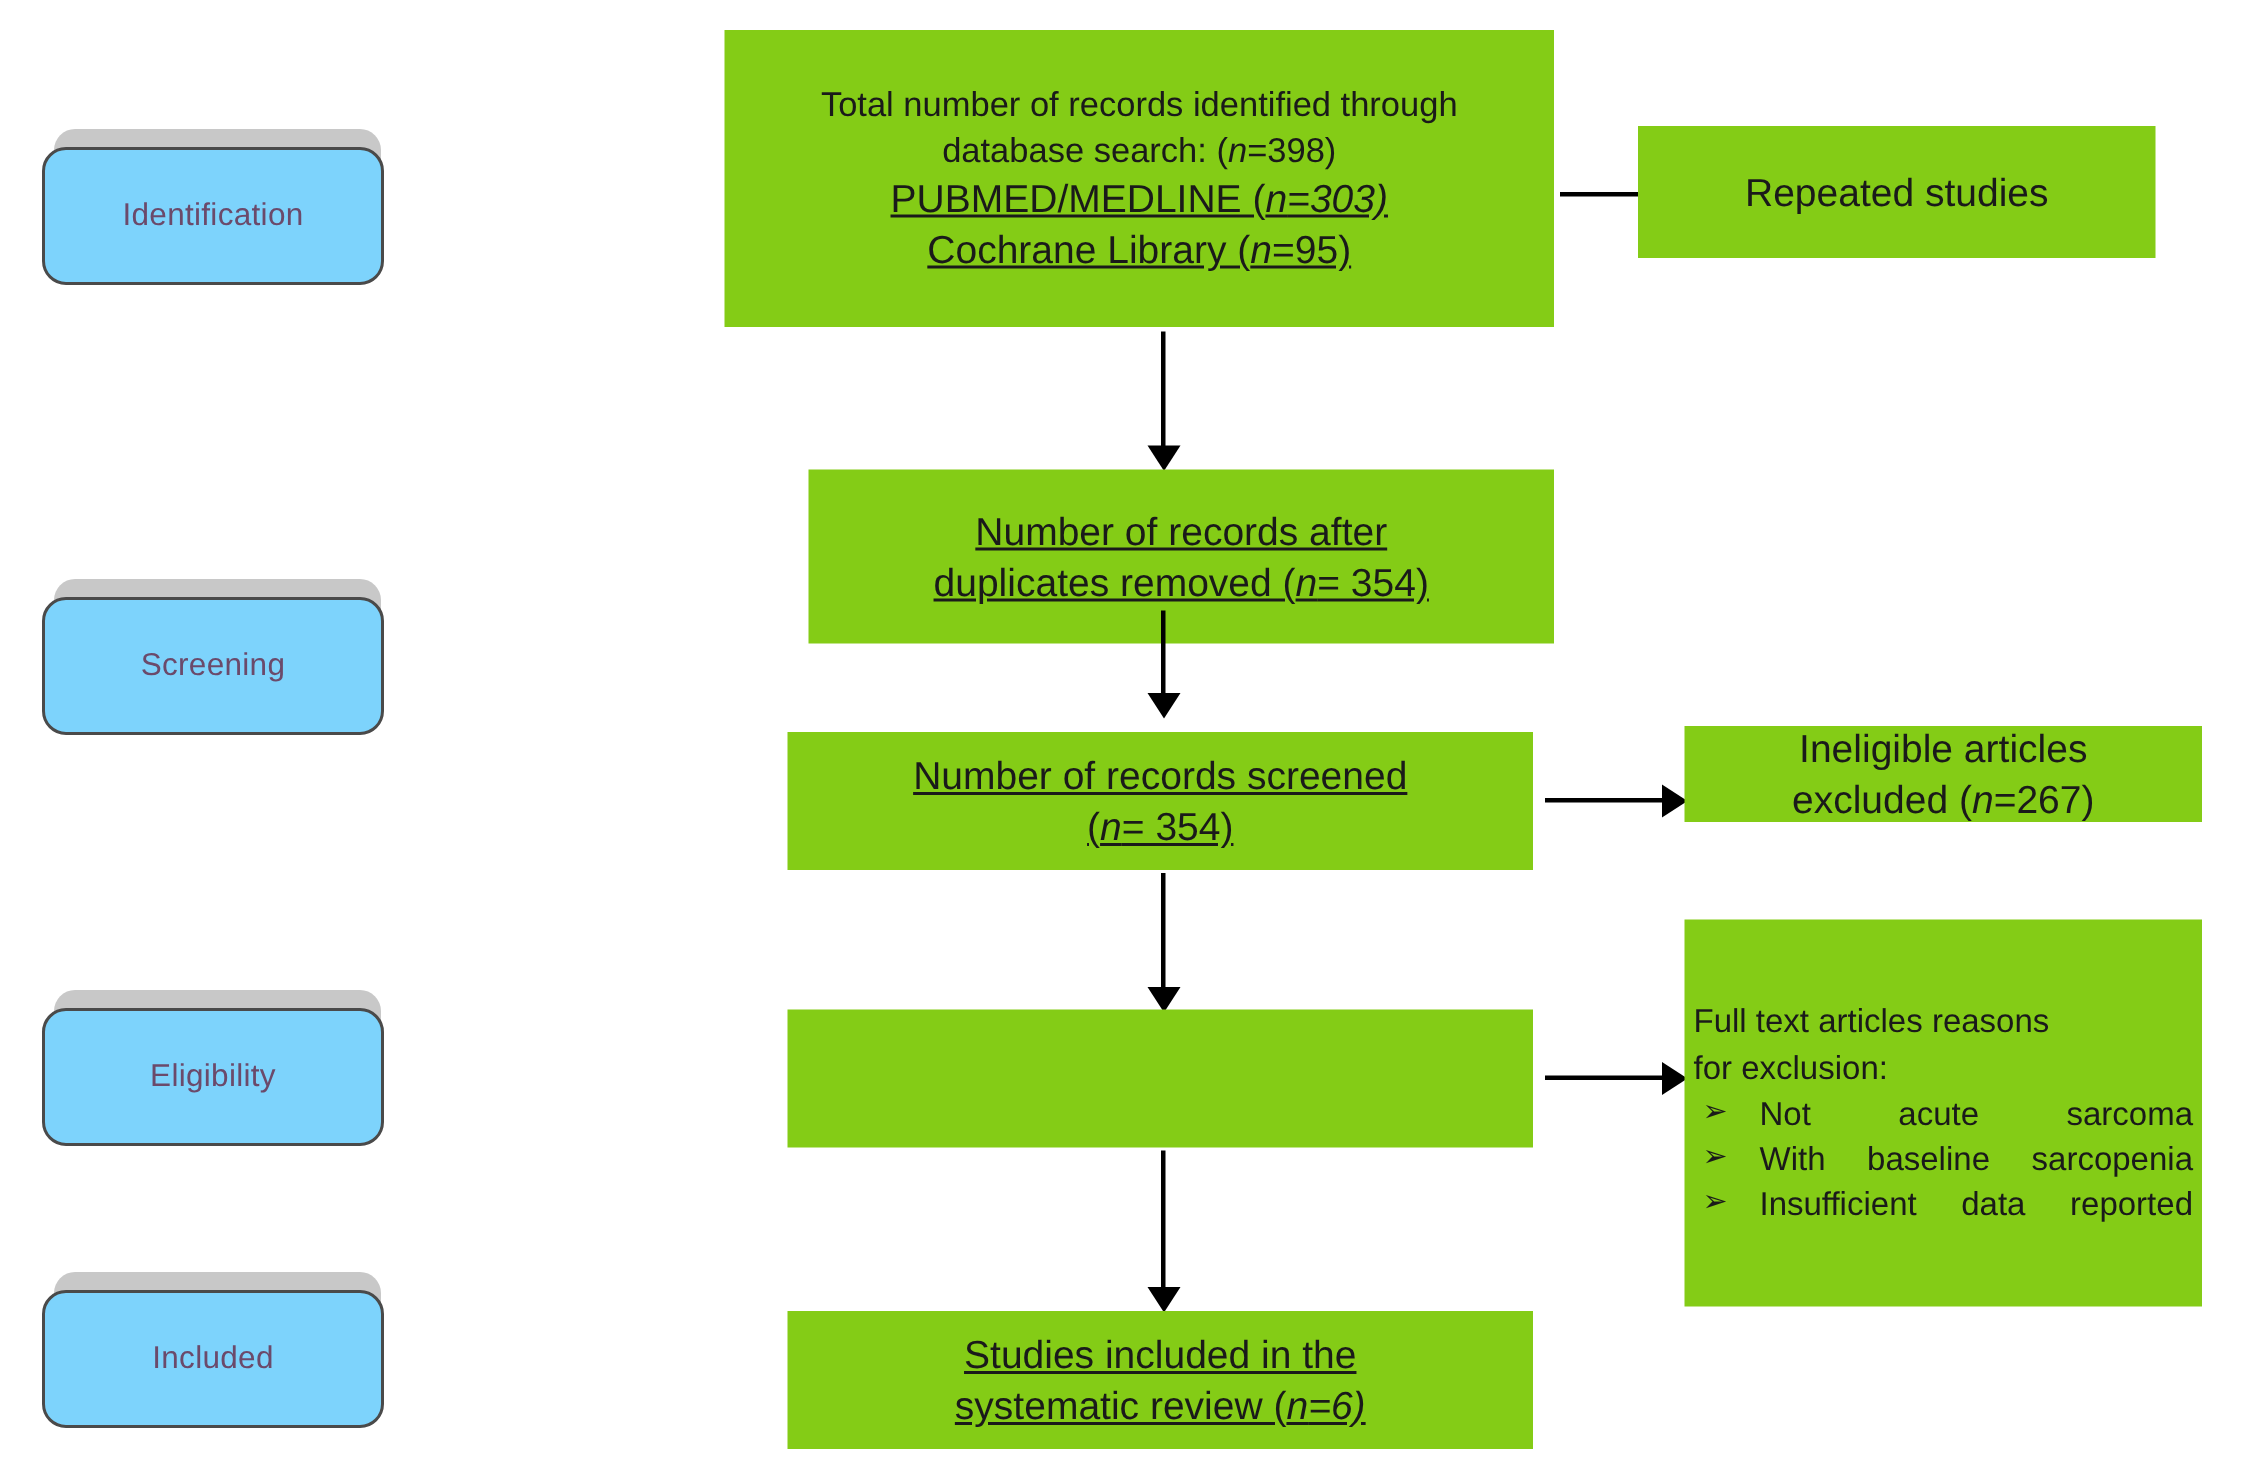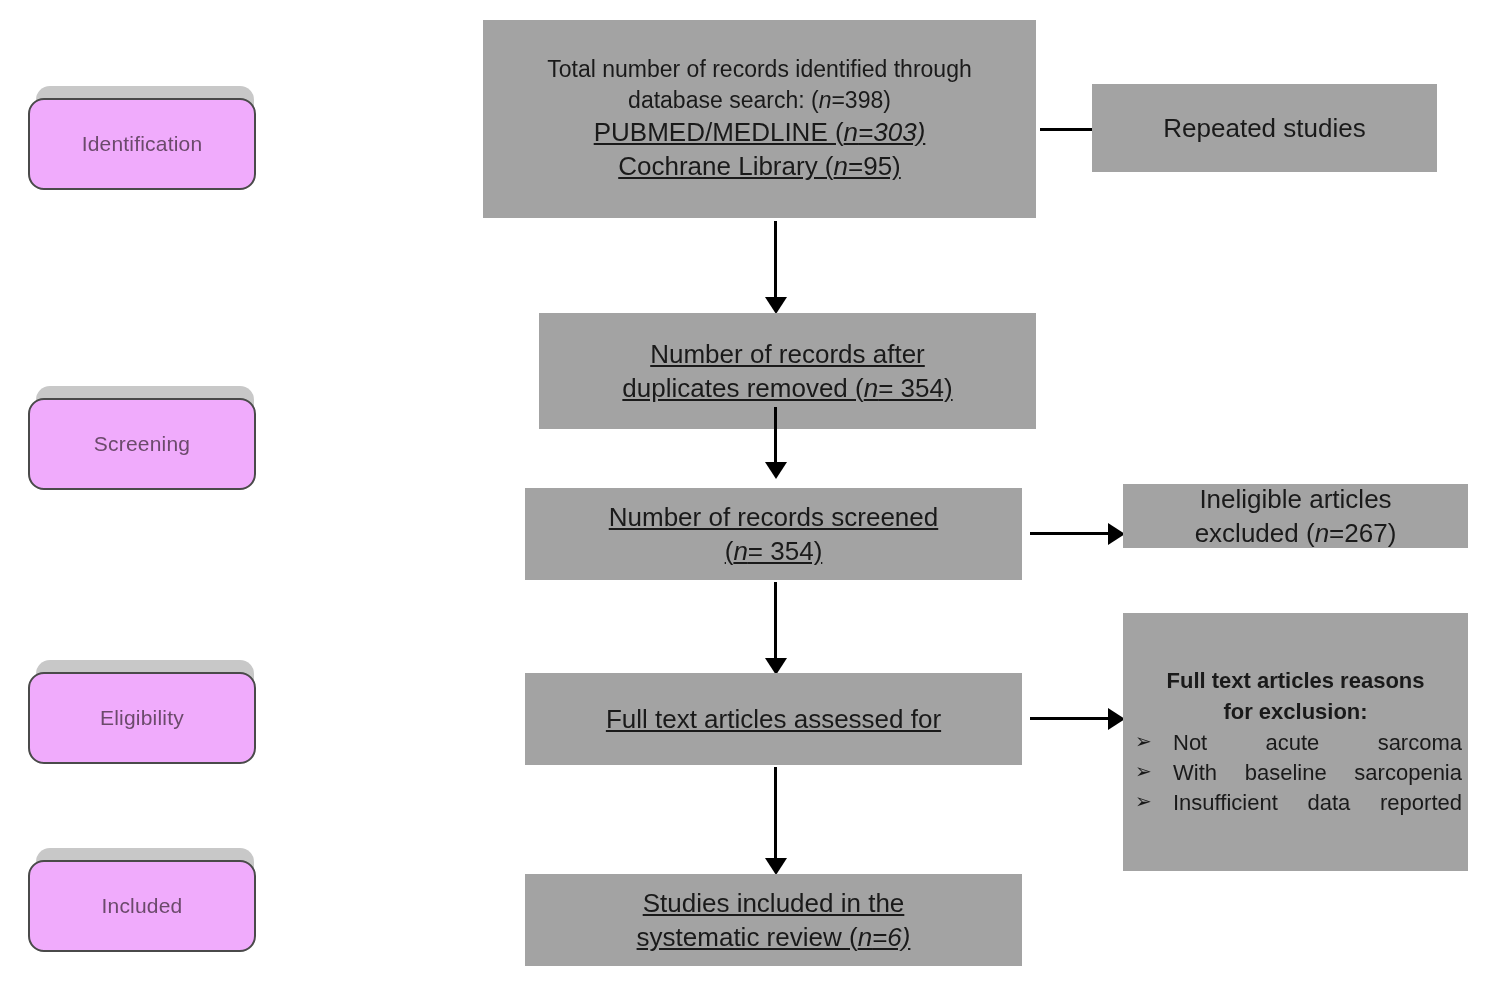--- a/index.html
+++ b/index.html
@@ -30,39 +30,39 @@
     height: 88px;
     background: #c8c8c8;
     border-radius: 14px;
   }
   .stage-card {
     position: absolute;
     left: 0px;
     top: 0px;
     width: 228px;
     height: 92px;
-    background: #f0abfc;
+    background: #7dd3fc;
     border: 2px solid #4a4a4a;
     border-radius: 16px;
     display: flex;
     align-items: center;
     justify-content: center;
     box-sizing: border-box;
   }
   .stage-label {
     font-size: 21px;
     color: #6b4a6b;
     letter-spacing: 0.2px;
     white-space: nowrap;
   }
 
   
   .gbox {
     position: absolute;
-    background: #a3a3a3;
+    background: #84cc16;
     box-sizing: border-box;
     display: flex;
     align-items: center;
     justify-content: center;
     color: #1a1a1a;
     line-height: 1.32;
     text-align: center;
   }
   .gbox .inner {
     width: 100%;
@@ -72,23 +72,22 @@
 
   .t-main   { font-size: 26px; text-decoration: underline; }
   .t-top    { font-size: 23px; }
   .t-right  { font-size: 26px; }
   .t-reasons{ font-size: 22px; }
 
   i.nital { font-style: italic; }
 
   
   .reasons-head {
-    text-align: center;
+    text-align: left;
     margin-bottom: 2px;
-    font-weight: bold;
   }
   .reasons-list {
     list-style: none;
     margin: 0;
     padding: 0;
     text-align: left;
   }
   .reasons-list li {
     position: relative;
     padding-left: 44px;
@@ -211,21 +210,20 @@
       <div>Ineligible articles</div>
       <div><span>excluded (</span><i class="nital">n</i><span>=267)</span></div>
     </div>
   </div>
 
   <div class="vline" style="left:774px; top:582px; height:78px;"></div>
   <div class="varrow" style="left:765px; top:658px;"></div>
 
   <div class="gbox t-main" style="left:525px; top:673px; width:497px; height:92px;">
     <div class="inner">
-      <div>Full text articles assessed for</div>
     </div>
   </div>
 
   <div class="hline" style="left:1030px; top:717px; width:82px;"></div>
   <div class="harrow" style="left:1108px; top:708px;"></div>
 
   <div class="gbox t-reasons" style="left:1123px; top:613px; width:345px; height:258px;">
     <div class="inner" style="padding:0 6px;">
       <div class="reasons-head">Full text articles reasons</div>
       <div class="reasons-head">for exclusion:</div>

